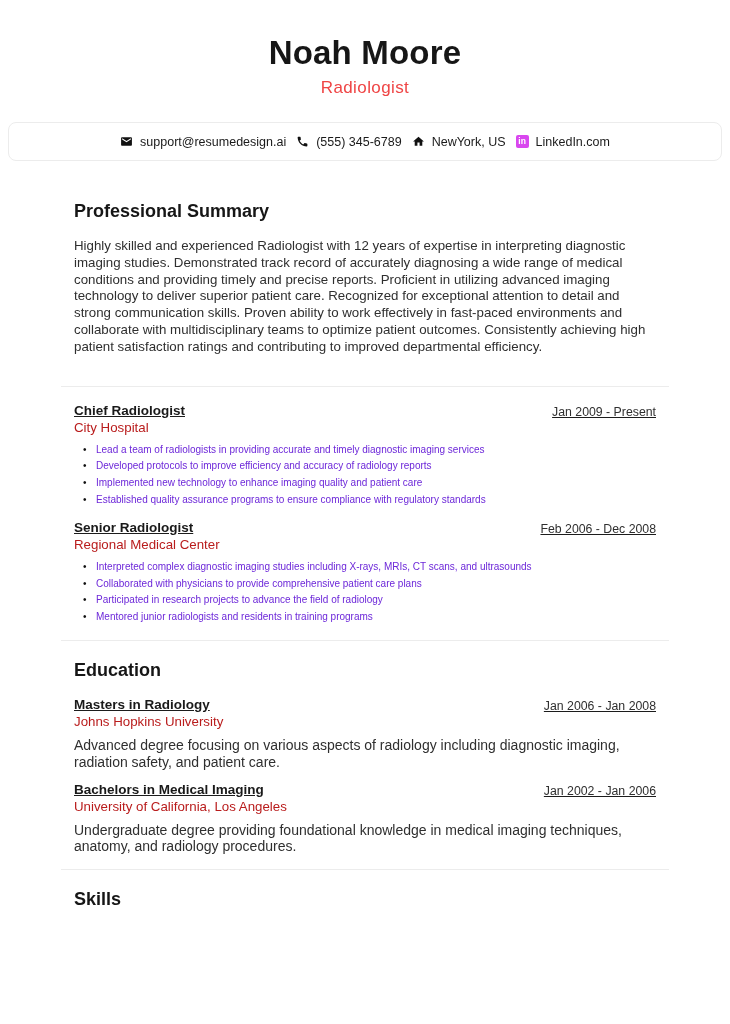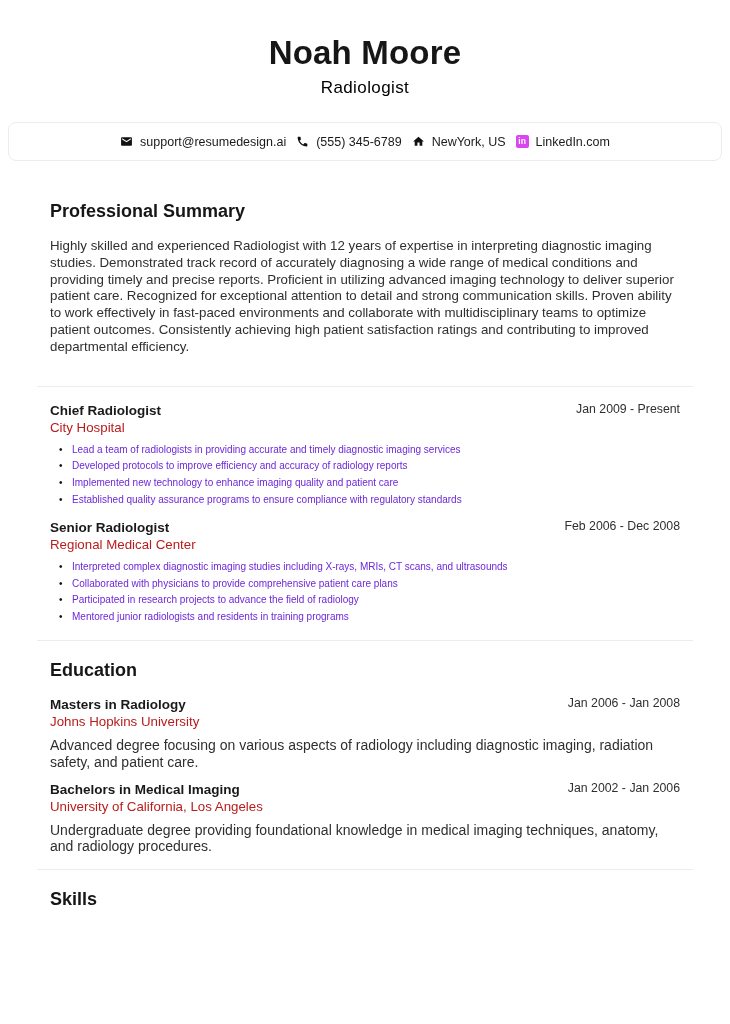--- a/index.html
+++ b/index.html
@@ -23,21 +23,21 @@
     font-size: 33px;
     font-weight: 700;
     line-height: 38px;
     color: #161616;
     letter-spacing: .2px;
   }
   .job-title {
     margin-top: 6px;
     font-size: 17px;
     line-height: 20px;
-    color: #000000;
+    color: #ef4444;
     letter-spacing: .4px;
   }
 
   
   .contact-bar {
     margin: 24px 8px 0 8px;
     height: 39px;
     border: 1px solid #ececec;
     border-radius: 8px;
     display: flex;
@@ -59,21 +59,21 @@
     background: #d946ef;
     border-radius: 2px;
     color: #fff;
     font-size: 8.5px;
     font-weight: 700;
     display: flex; align-items: center; justify-content: center;
     line-height: 1;
   }
 
   
-  .main { padding: 0 50px; }
+  .main { padding: 0 74px; }
   .divider {
     border: none;
     border-top: 1px solid #ececec;
     margin: 30px -13px 0 -13px;
   }
   .divider.tight { margin-top: 14px; }
   .section-heading {
     margin-top: 18px;
     font-size: 18px;
     font-weight: 700;
@@ -87,21 +87,22 @@
     line-height: 16.8px;
     color: #2f2f2f;
   }
 
   
   .entry { margin-top: 15px; }
   .entry + .entry { margin-top: 10px; }
   .entry-head {
     display: flex;
     justify-content: space-between;
-    align-items: flex-start;
+    align-items: flex-end;
+    text-decoration: underline;
   }
   .entry-title {
     font-size: 13.5px;
     font-weight: 700;
     line-height: 17px;
     color: #191919;
   }
   .entry-date {
     font-size: 12.3px;
     color: #2f2f2f;

